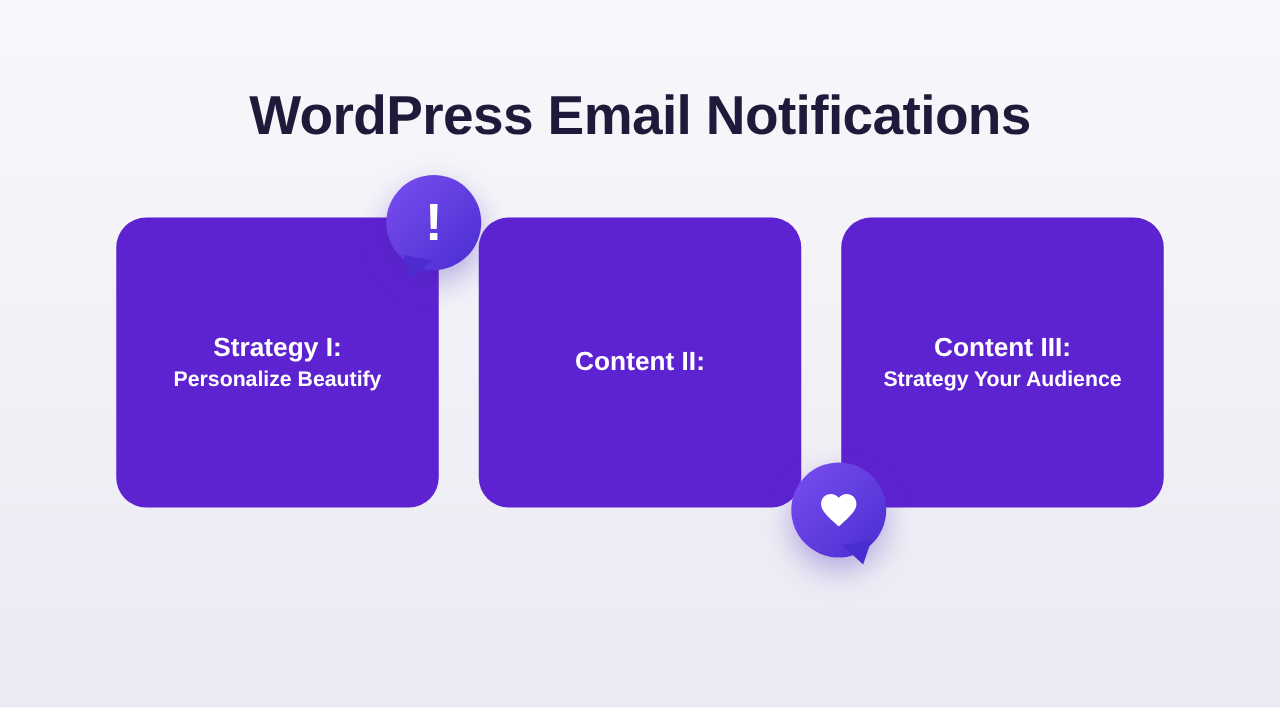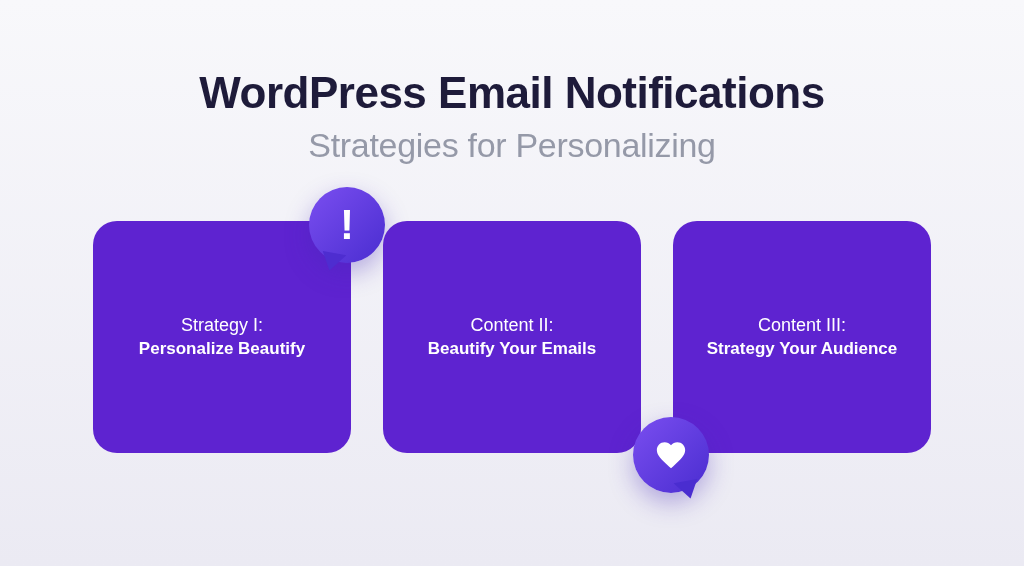--- a/index.html
+++ b/index.html
@@ -59,22 +59,22 @@
       flex-direction: column;
       align-items: center;
       justify-content: center;
       text-align: center;
       color: #ffffff;
       padding: 20px;
       position: relative;
     }
     
     .card-label {
-      font-size: 18px;
-      font-weight: 400;
+      font-size: 21px;
+      font-weight: 700;
       line-height: 1.3;
     }
     
     .card-text {
       font-size: 17px;
       font-weight: 700;
       line-height: 1.3;
     }
     
     .bubble {
@@ -133,36 +133,34 @@
     .heart-svg {
       width: 34px;
       height: 34px;
     }
   </style>
 </head>
 <body>
 
 <div class="container">
   <h1 class="title">WordPress Email Notifications</h1>
-  <h2 class="subtitle">Strategies for Personalizing</h2>
 
   <div class="cards-row">
 
     <div class="card">
       <div class="bubble bubble-exclamation">
         <div class="bubble-tail"></div>
         <span class="exclamation-mark">!</span>
       </div>
       <div class="card-label">Strategy I:</div>
       <div class="card-text">Personalize Beautify</div>
     </div>
 
     <div class="card">
       <div class="card-label">Content II:</div>
-      <div class="card-text">Beautify Your Emails</div>
     </div>
 
     <div class="card">
       <div class="bubble bubble-heart">
         <div class="bubble-tail"></div>
         <svg class="heart-svg" viewBox="0 0 24 24" fill="#ffffff">
           <path d="M12 21.35l-1.45-1.32C5.4 15.36 2 12.28 2 8.5 2 5.42 4.42 3 7.5 3c1.74 0 3.41.81 4.5 2.09C13.09 3.81 14.76 3 16.5 3 19.58 3 22 5.42 22 8.5c0 3.78-3.4 6.86-8.55 11.54L12 21.35z"></path>
         </svg>
       </div>
       <div class="card-label">Content III:</div>

